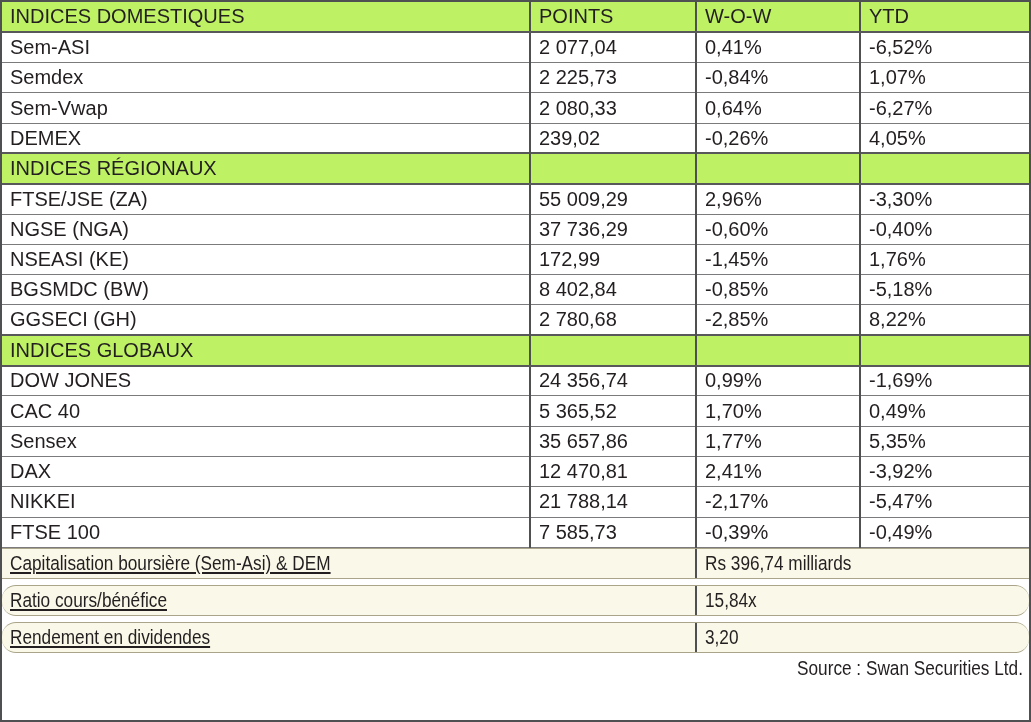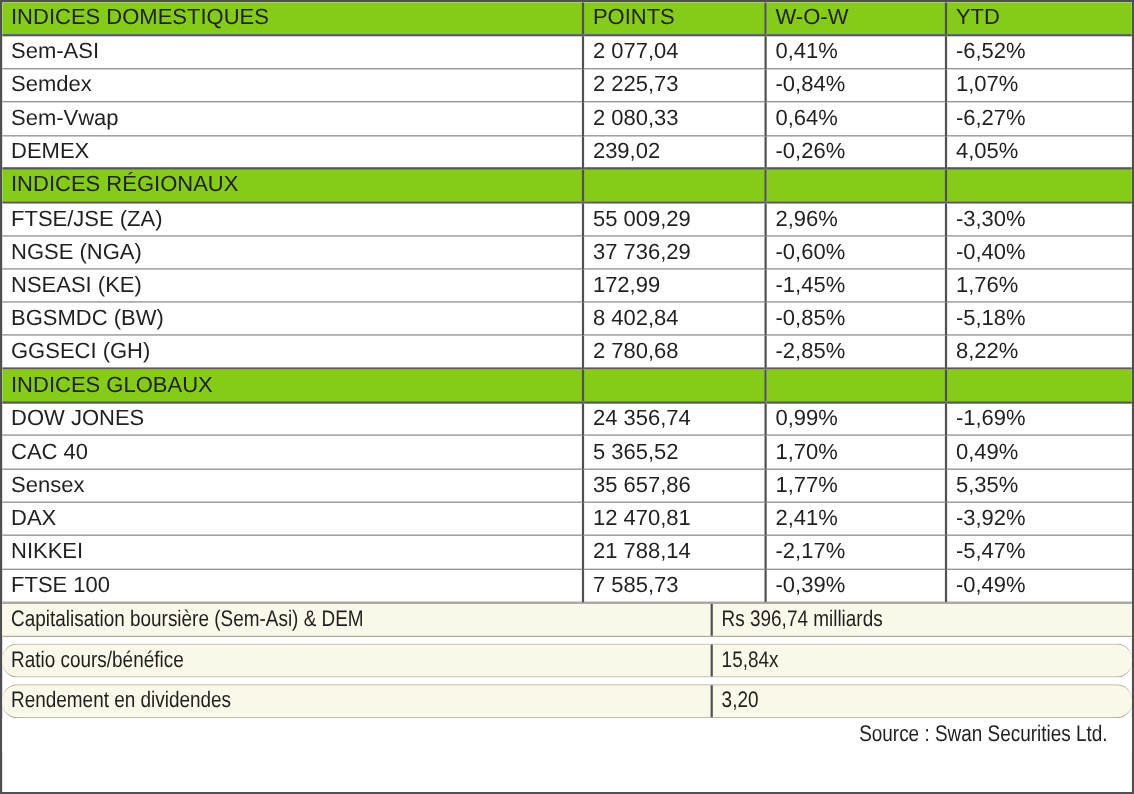--- a/index.html
+++ b/index.html
@@ -35,42 +35,43 @@
     font-weight: 400;
     text-align: left;
     vertical-align: middle;
     white-space: nowrap;
     overflow: hidden;
     border-bottom: 1px solid #7b7b7d;
   }
   table.main td + td, table.main th + th { border-left: 2px solid #4f5052; }
 
   tr.header-row th, tr.section-row td {
-    background: #84cc16;
+    background: #bef264;
     border-top: 2px solid #58585a;
     border-bottom: 2px solid #58585a;
     font-weight: 400;
   }
   tr.header-row th { border-top: none; }
 
   
   .summary-row {
     display: flex;
     align-items: stretch;
     height: 31px;
     background: #faf8e8;
     border-top: 1px solid #aaa58a;
     border-bottom: 1px solid #aaa58a;
   }
   .summary-row + .summary-row { margin-top: 6px; border-radius: 14px; }
   .summary-row .s-label {
-    width: 644px;
+    width: 693px;
     display: flex;
     align-items: center;
     padding-left: 8px;
+    text-decoration: underline;
   }
   .summary-row .s-value {
     flex: 1;
     display: flex;
     align-items: center;
     padding-left: 8px;
     border-left: 2px solid #4f5052;
   }
 
   .cond {
@@ -81,21 +82,21 @@
     white-space: nowrap;
   }
   .cond-r { transform-origin: right center; }
 
   
   .source-row {
     height: 31px;
     display: flex;
     align-items: center;
     justify-content: flex-end;
-    padding-right: 22px;
+    padding-right: 6px;
     background: #ffffff;
   }
 </style>
 </head>
 <body>
 
 <div class="outer">
 
   <table class="main">
     <colgroup>

